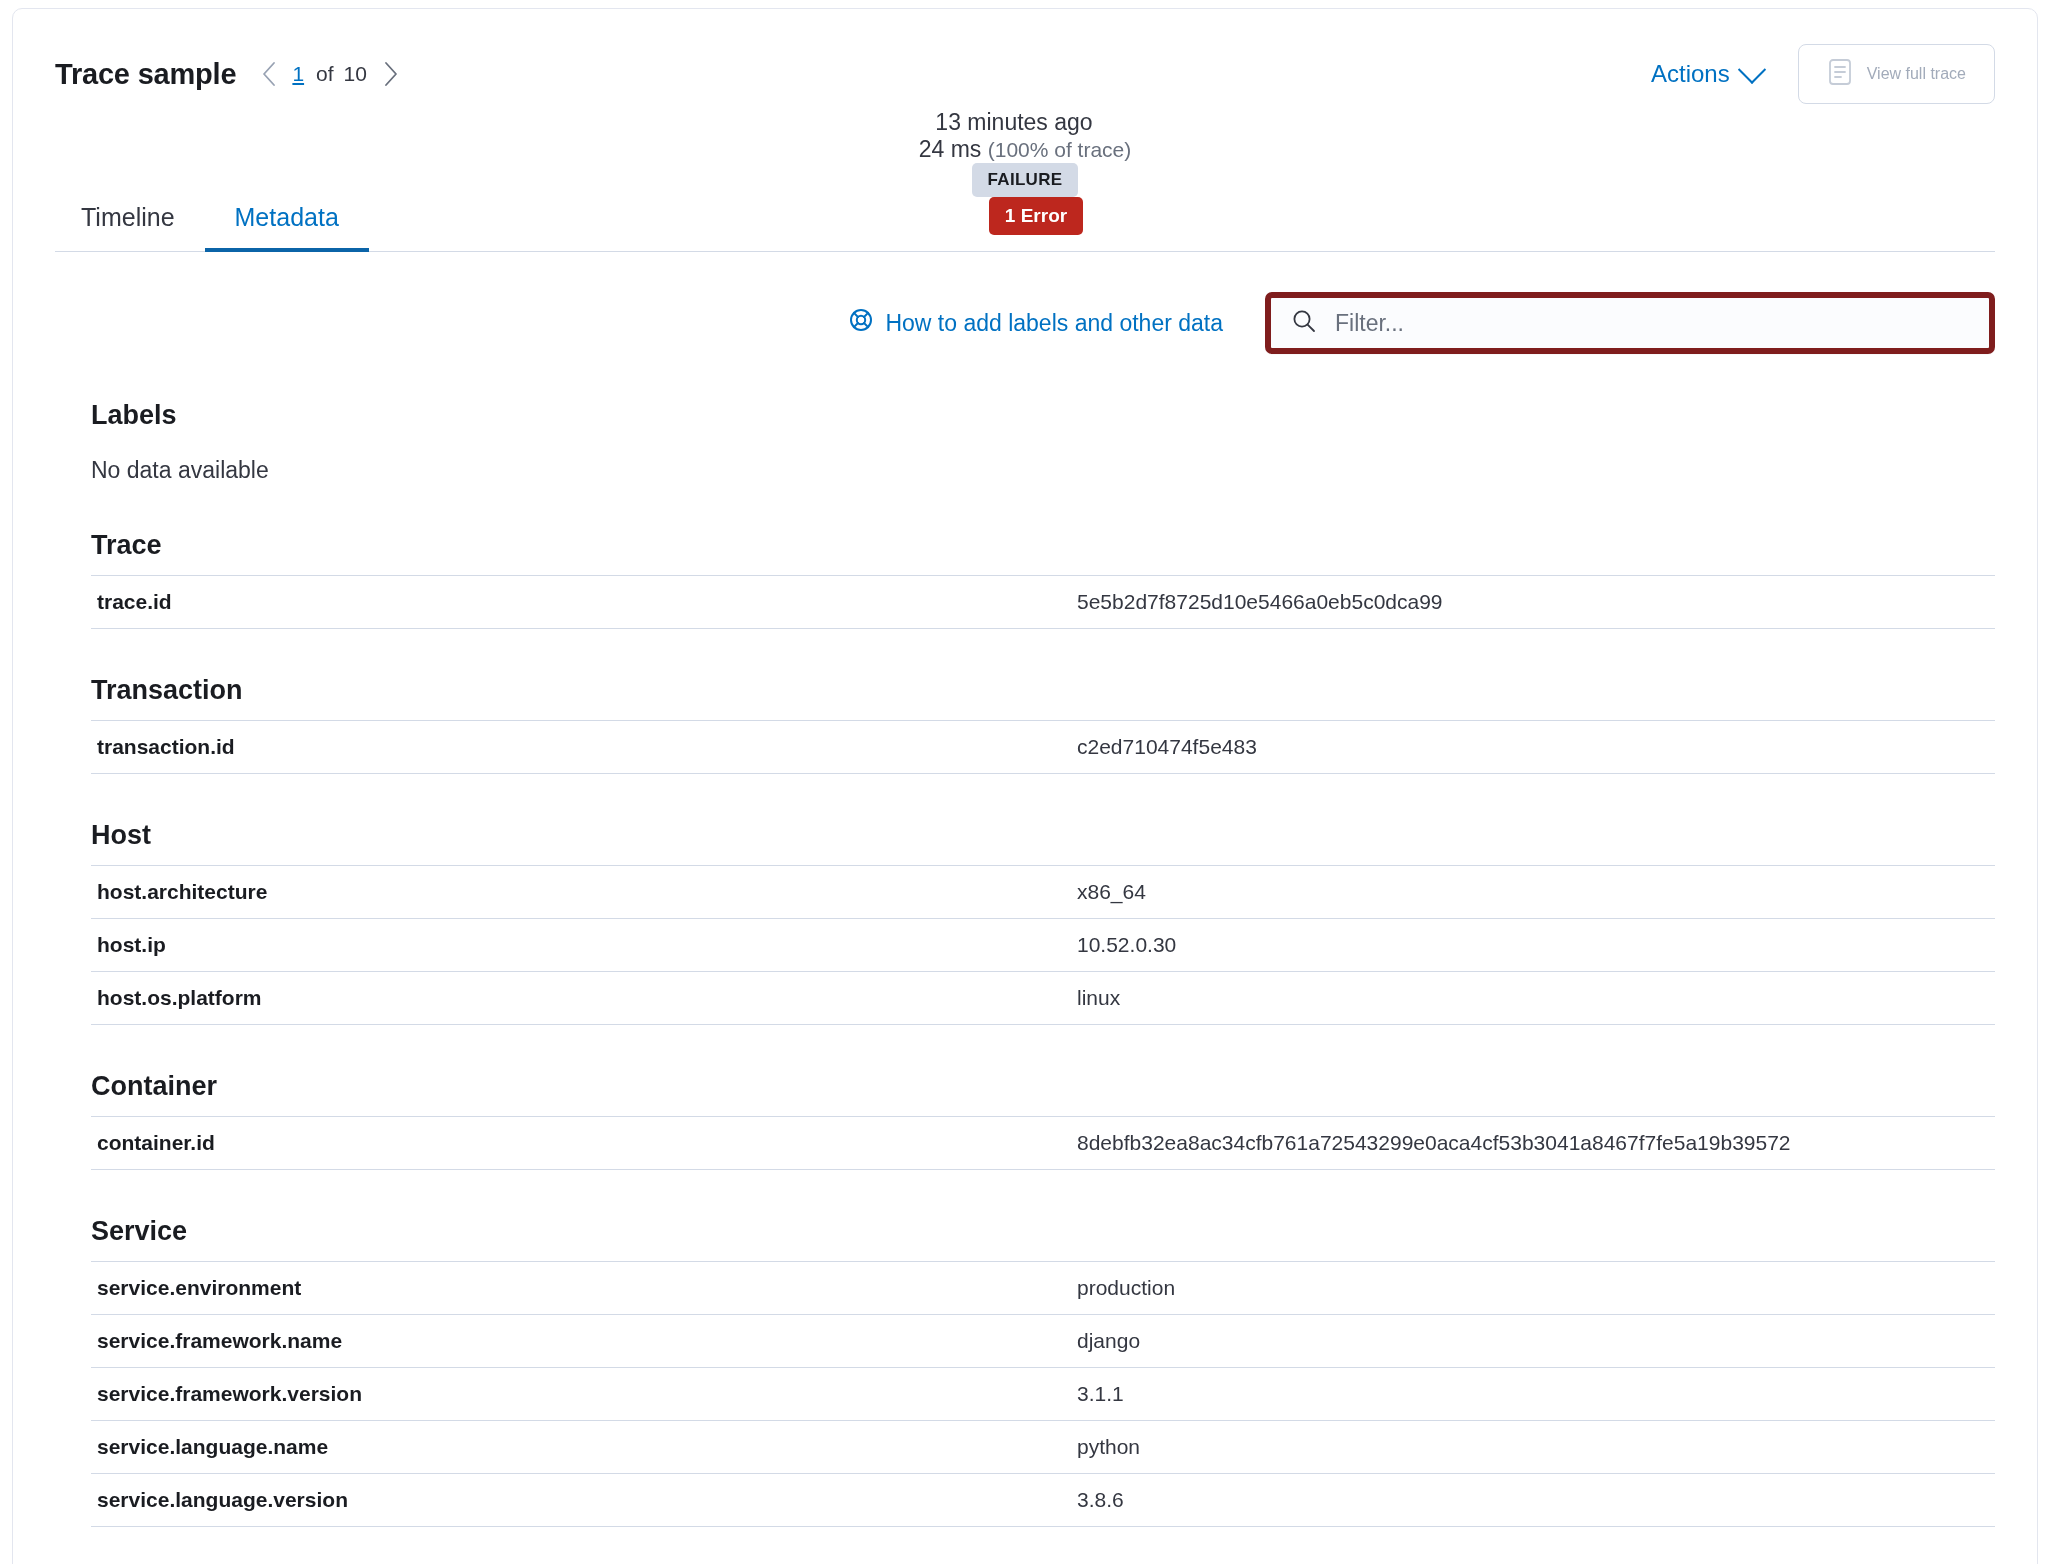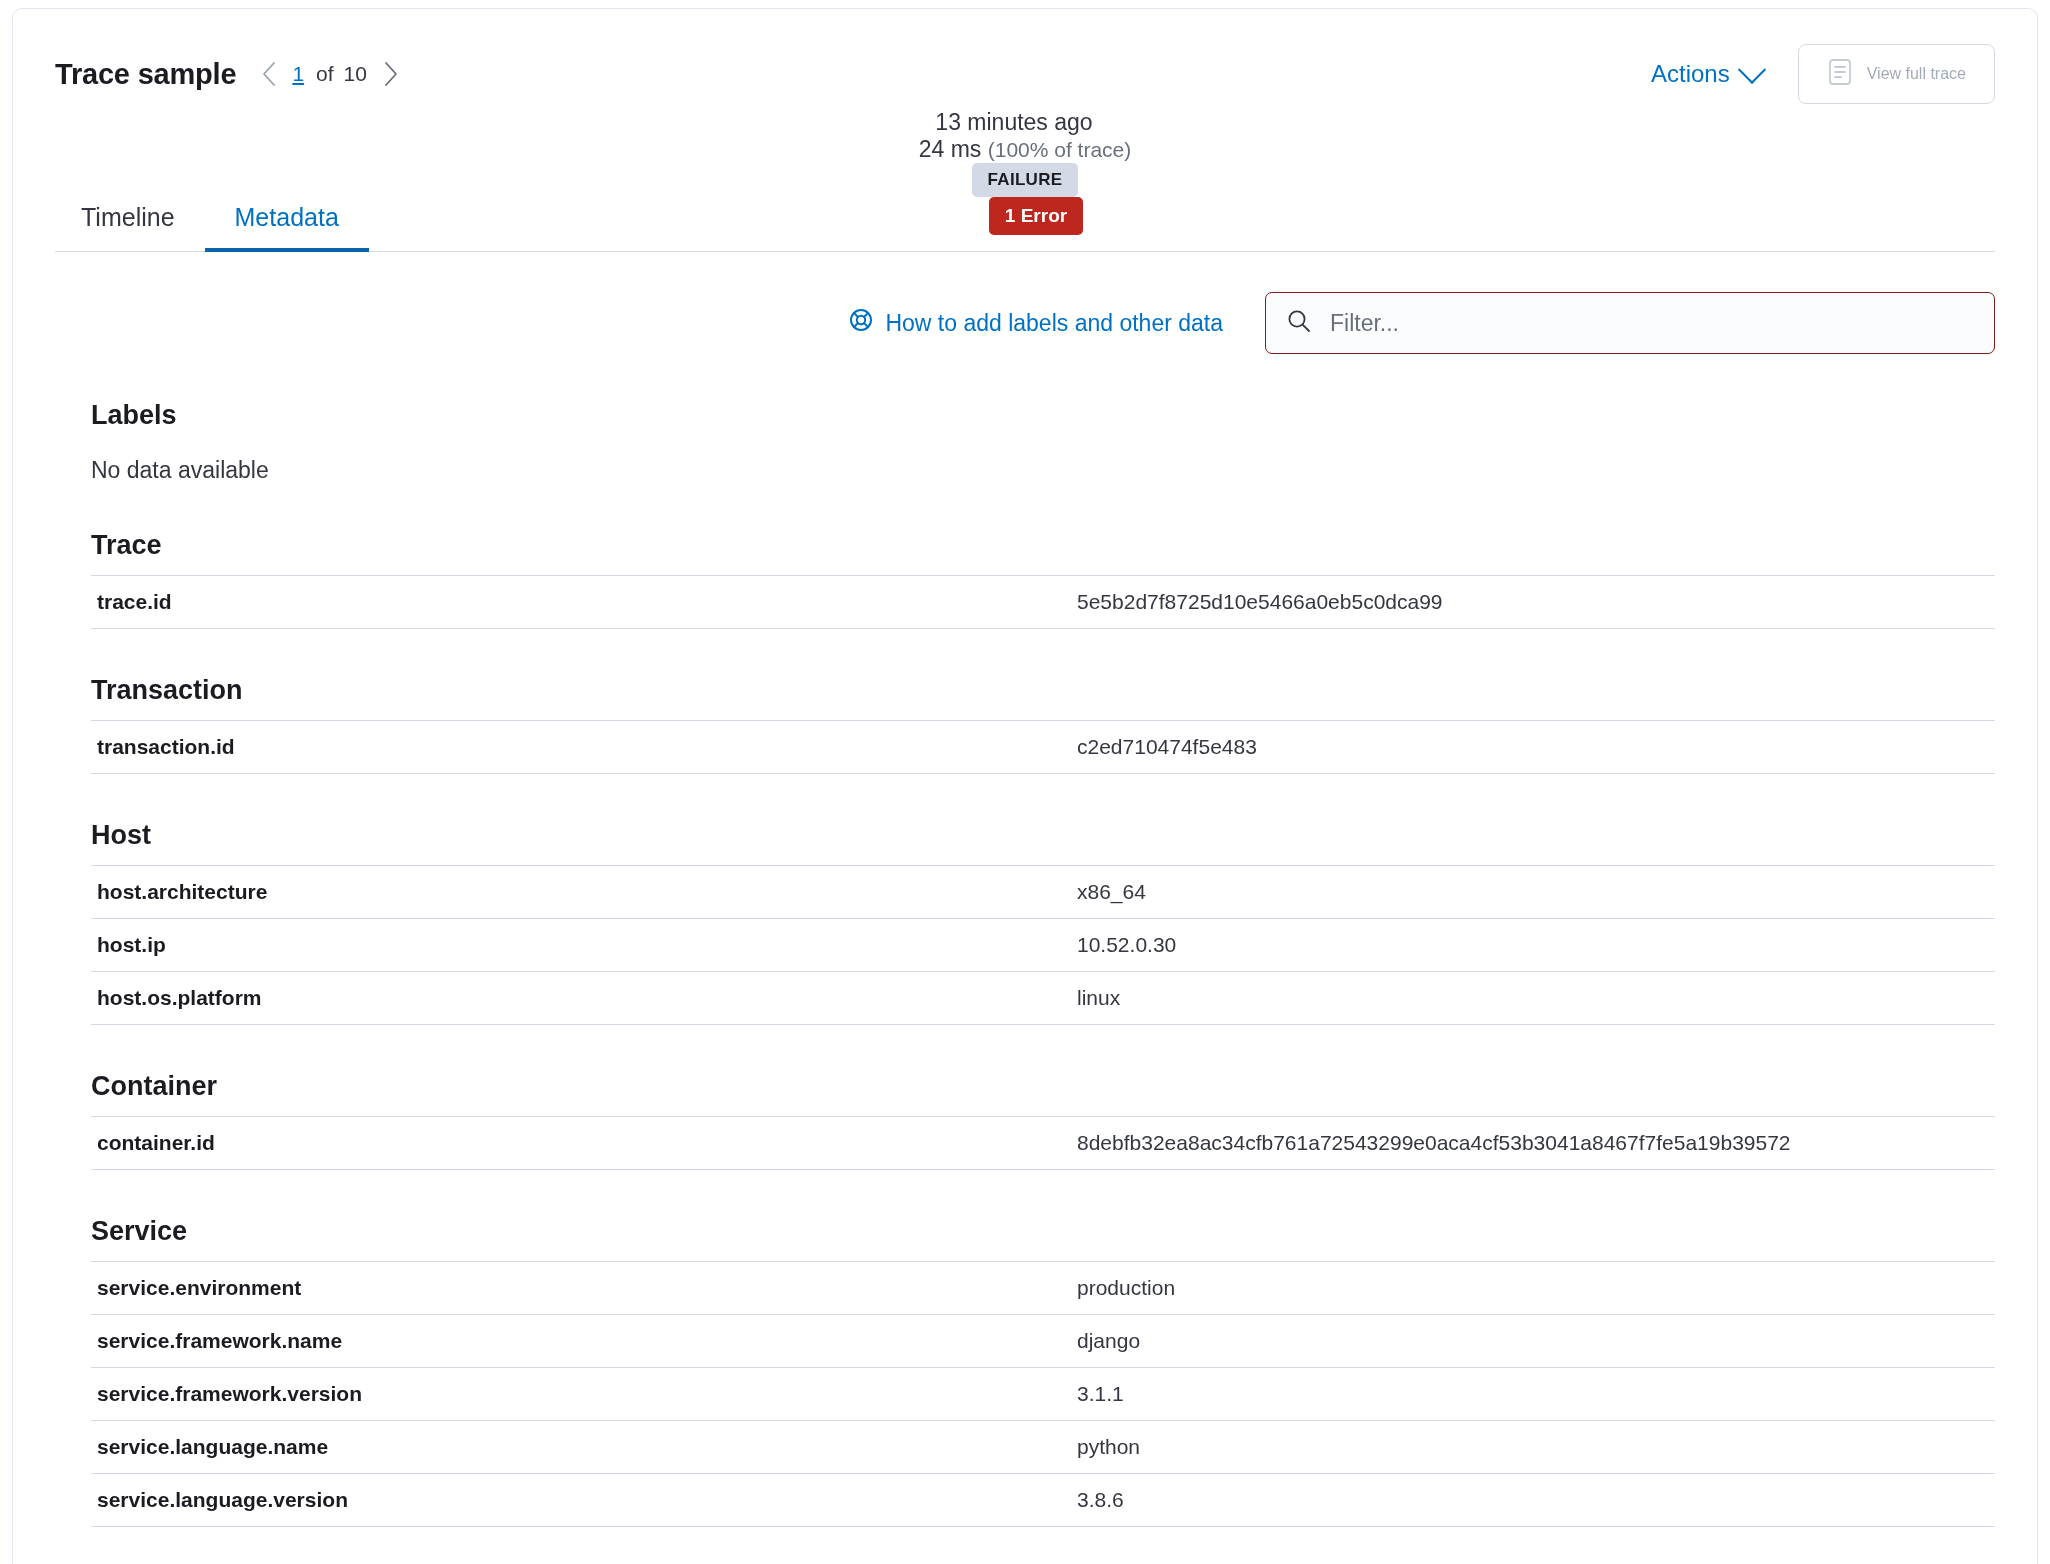--- a/index.html
+++ b/index.html
@@ -188,21 +188,21 @@
     display: flex;
     align-items: center;
     gap: 12px;
     color: #0071c2;
     font-size: 23px;
     cursor: pointer;
   }
   .filter-box {
     width: 730px;
     height: 62px;
-    border: 1px solid #7f1d1d;
+    border: 6px solid #7f1d1d;
     border-radius: 7px;
     background: #fbfcfe;
     box-shadow: 0 1px 1px rgba(0,0,0,0.03);
     display: flex;
     align-items: center;
     padding: 0 20px;
     box-sizing: border-box;
     gap: 16px;
   }
   .filter-input {

